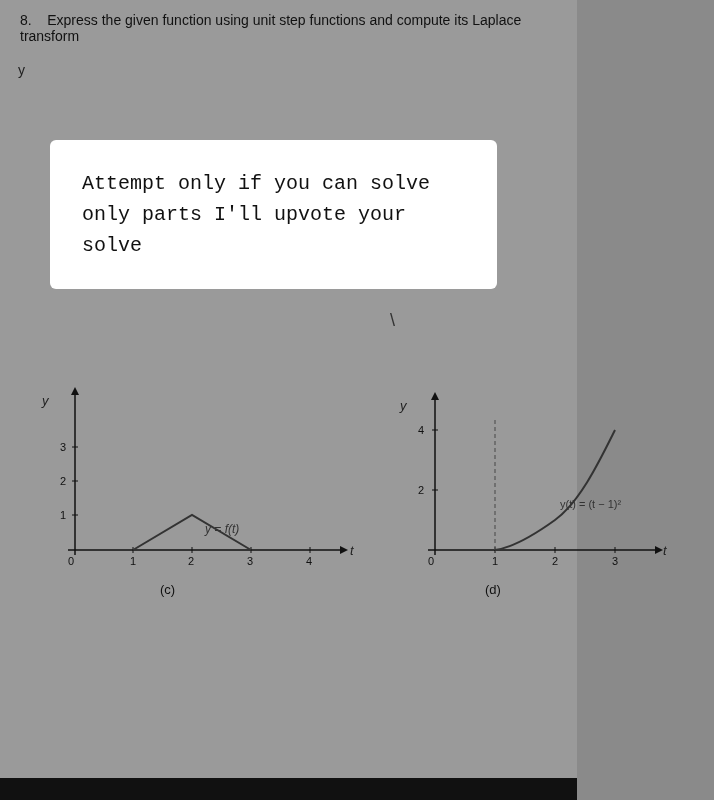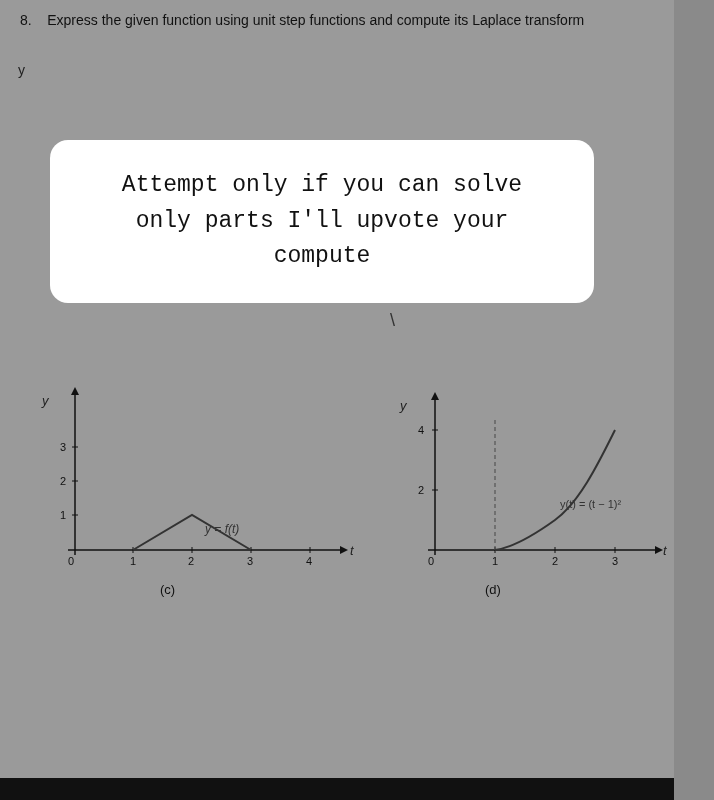--- a/index.html
+++ b/index.html
@@ -7,21 +7,21 @@
     body {
       width: 714px;
       height: 800px;
       background-color: #8a8a8a;
       font-family: 'Courier New', Courier, monospace;
       overflow: hidden;
       position: relative;
     }
 
     .page-bg {
-      width: 674px;
+      width: 577px;
       height: 800px;
       background-color: #9a9a9a;
       position: relative;
       padding-left: 48px;
     }
 
     
     .question-header {
       position: absolute;
       top: 12px;
@@ -32,27 +32,26 @@
       font-family: Arial, sans-serif;
     }
 
     
     .overlay-card {
       position: absolute;
       top: 140px;
       left: 50px;
       right: 80px;
       background: white;
-      border-radius: 18px;
+      border-radius: 6px;
       padding: 28px 32px;
       font-family: 'Courier New', Courier, monospace;
-      font-size: 23px;
+      font-size: 20px;
       line-height: 1.55;
       color: #111;
-      text-align: center;
     }
 
     
     .graph-left {
       position: absolute;
       top: 385px;
       left: 30px;
       width: 340px;
       height: 220px;
     }
@@ -107,21 +106,21 @@
     <span>8.</span>
     &nbsp;&nbsp;
     <span>Express the given function using unit step functions and compute its Laplace transform</span>
   </div>
 
   <div style="position:absolute;top:62px;left:18px;font-size:14px;color:#222;font-family:Arial,sans-serif;">y</div>
 
   <div class="overlay-card">
     <div>Attempt only if you can solve</div>
     <div>only parts I'll upvote your</div>
-    <div>compute</div>
+    <div>solve</div>
   </div>
 
   <div style="position:absolute;top:310px;left:390px;font-size:18px;color:#333;font-family:Arial;">\</div>
 
   <div class="graph-left">
     <svg width="340" height="220">
 
       <line x1="45" y1="10" x2="45" y2="170" stroke="#111" stroke-width="1.5"></line>
 
       <line x1="38" y1="165" x2="310" y2="165" stroke="#111" stroke-width="1.5"></line>

